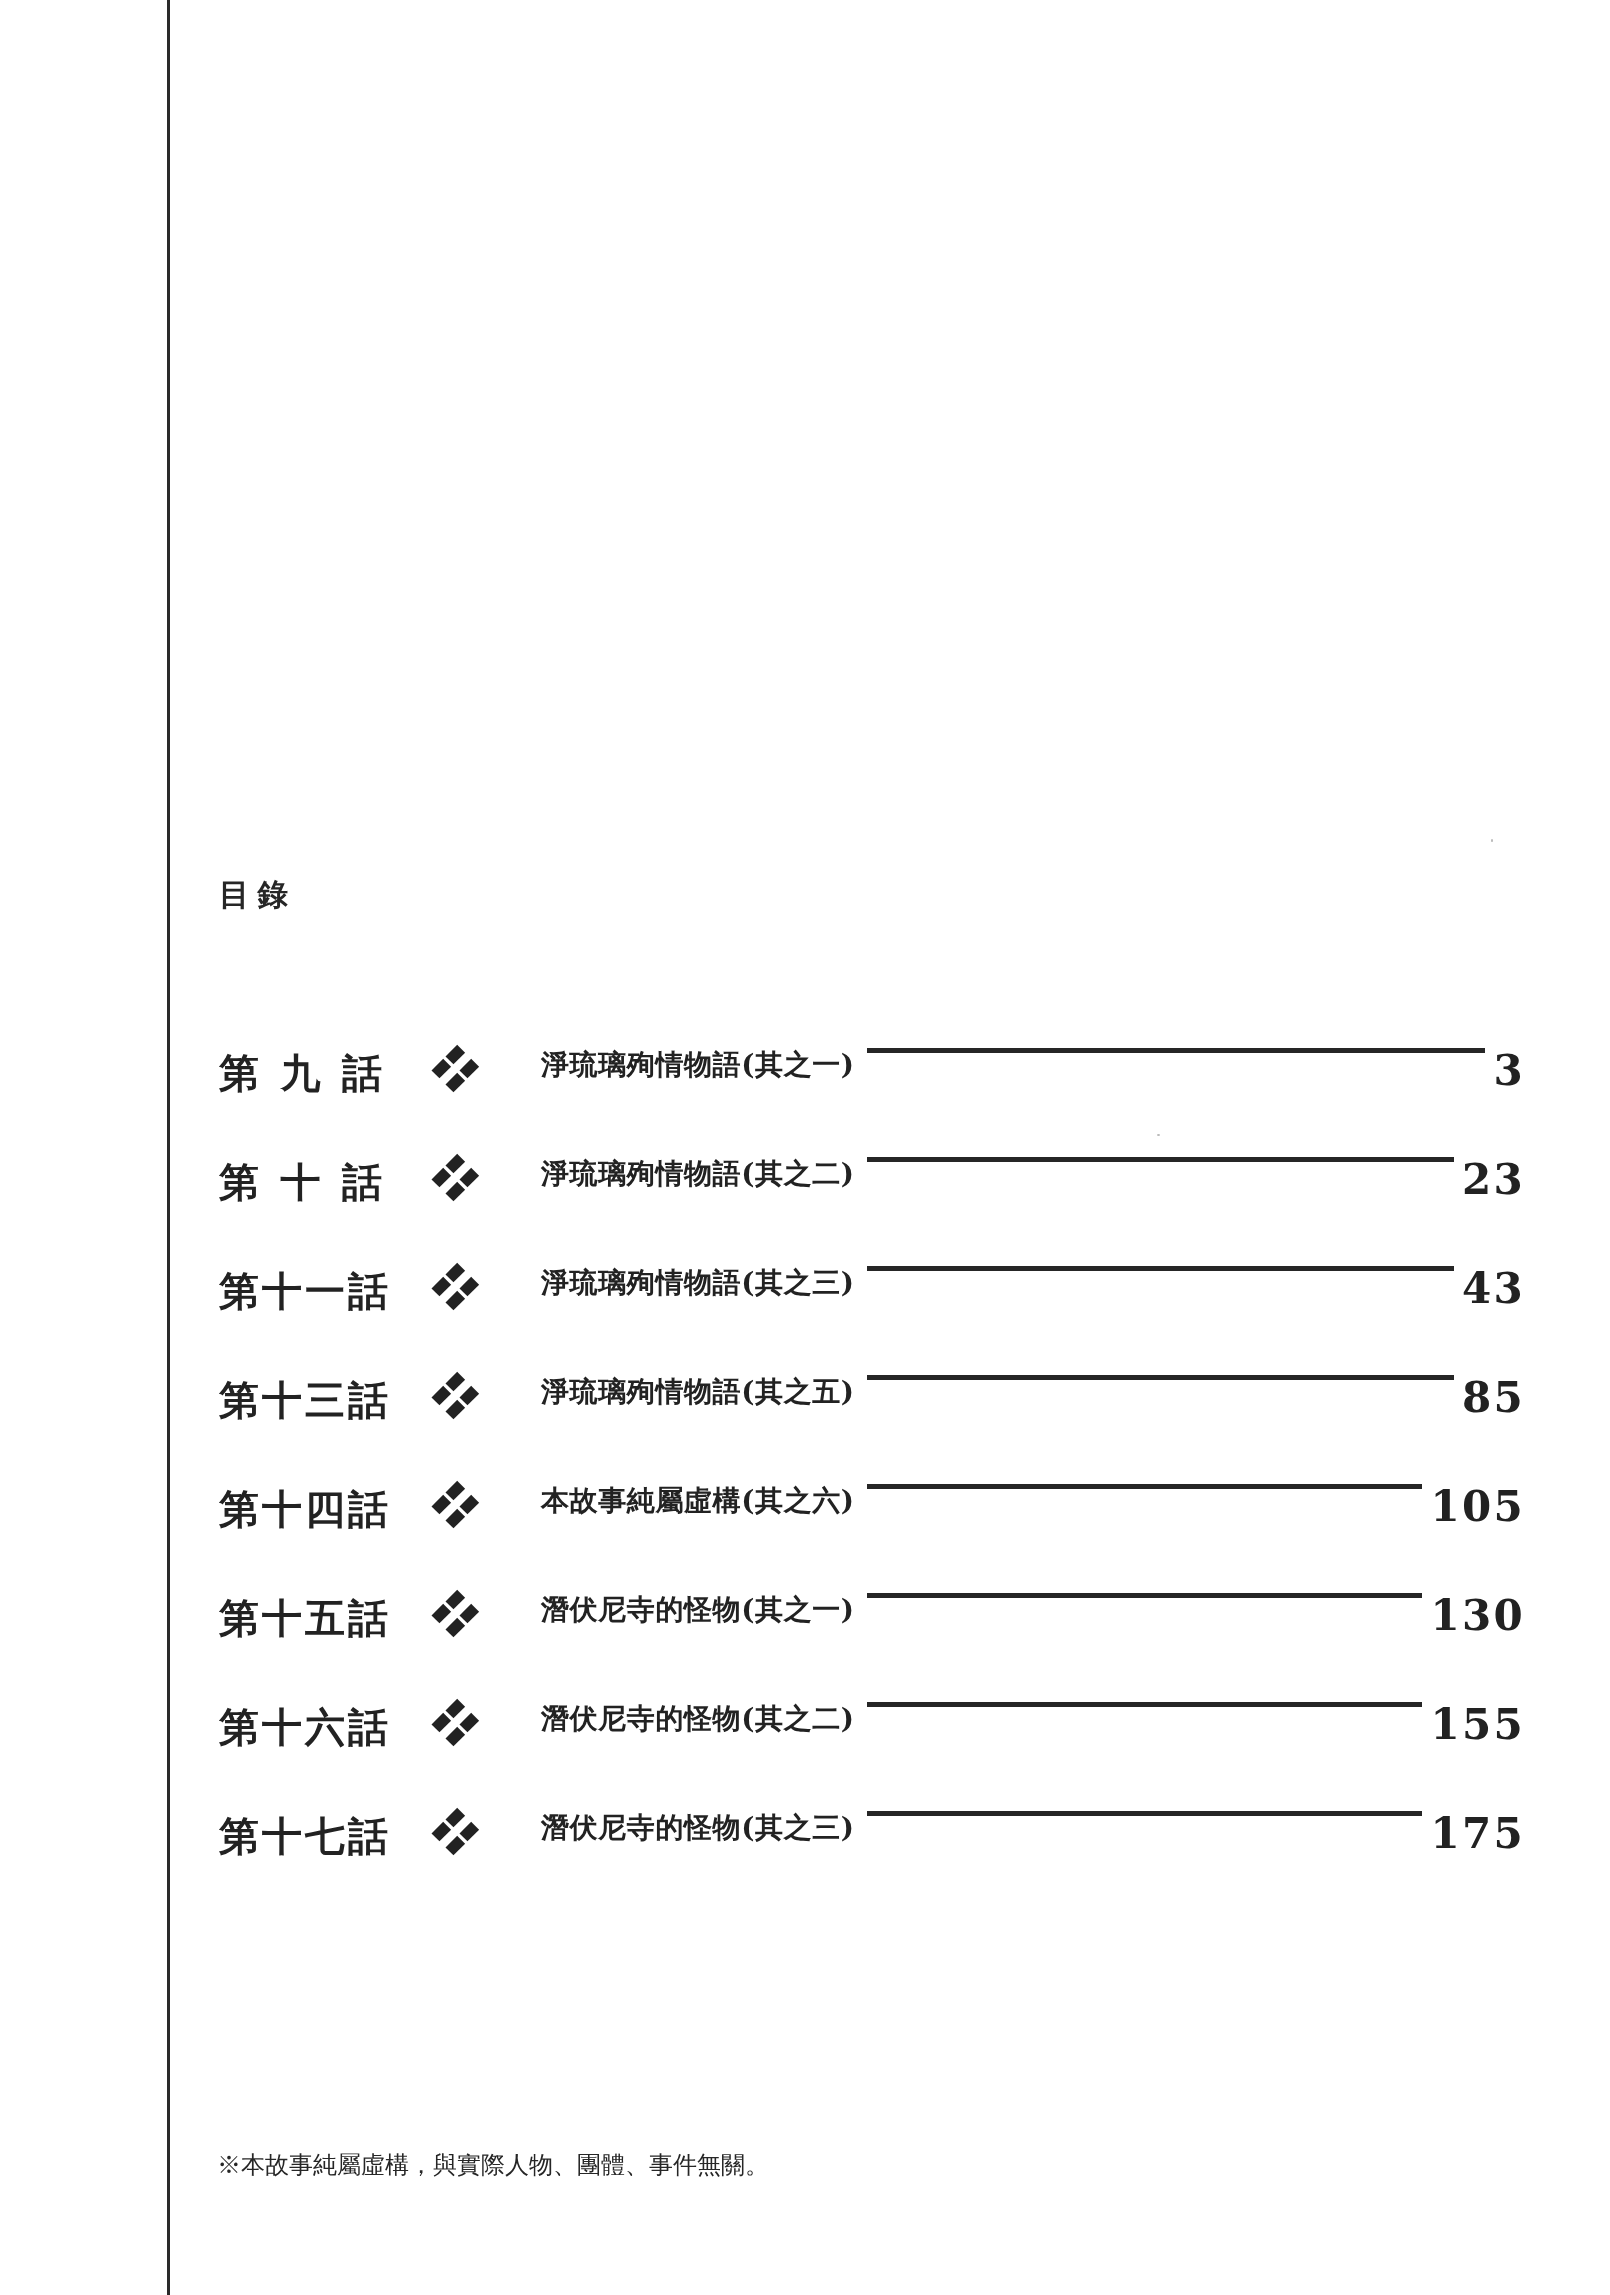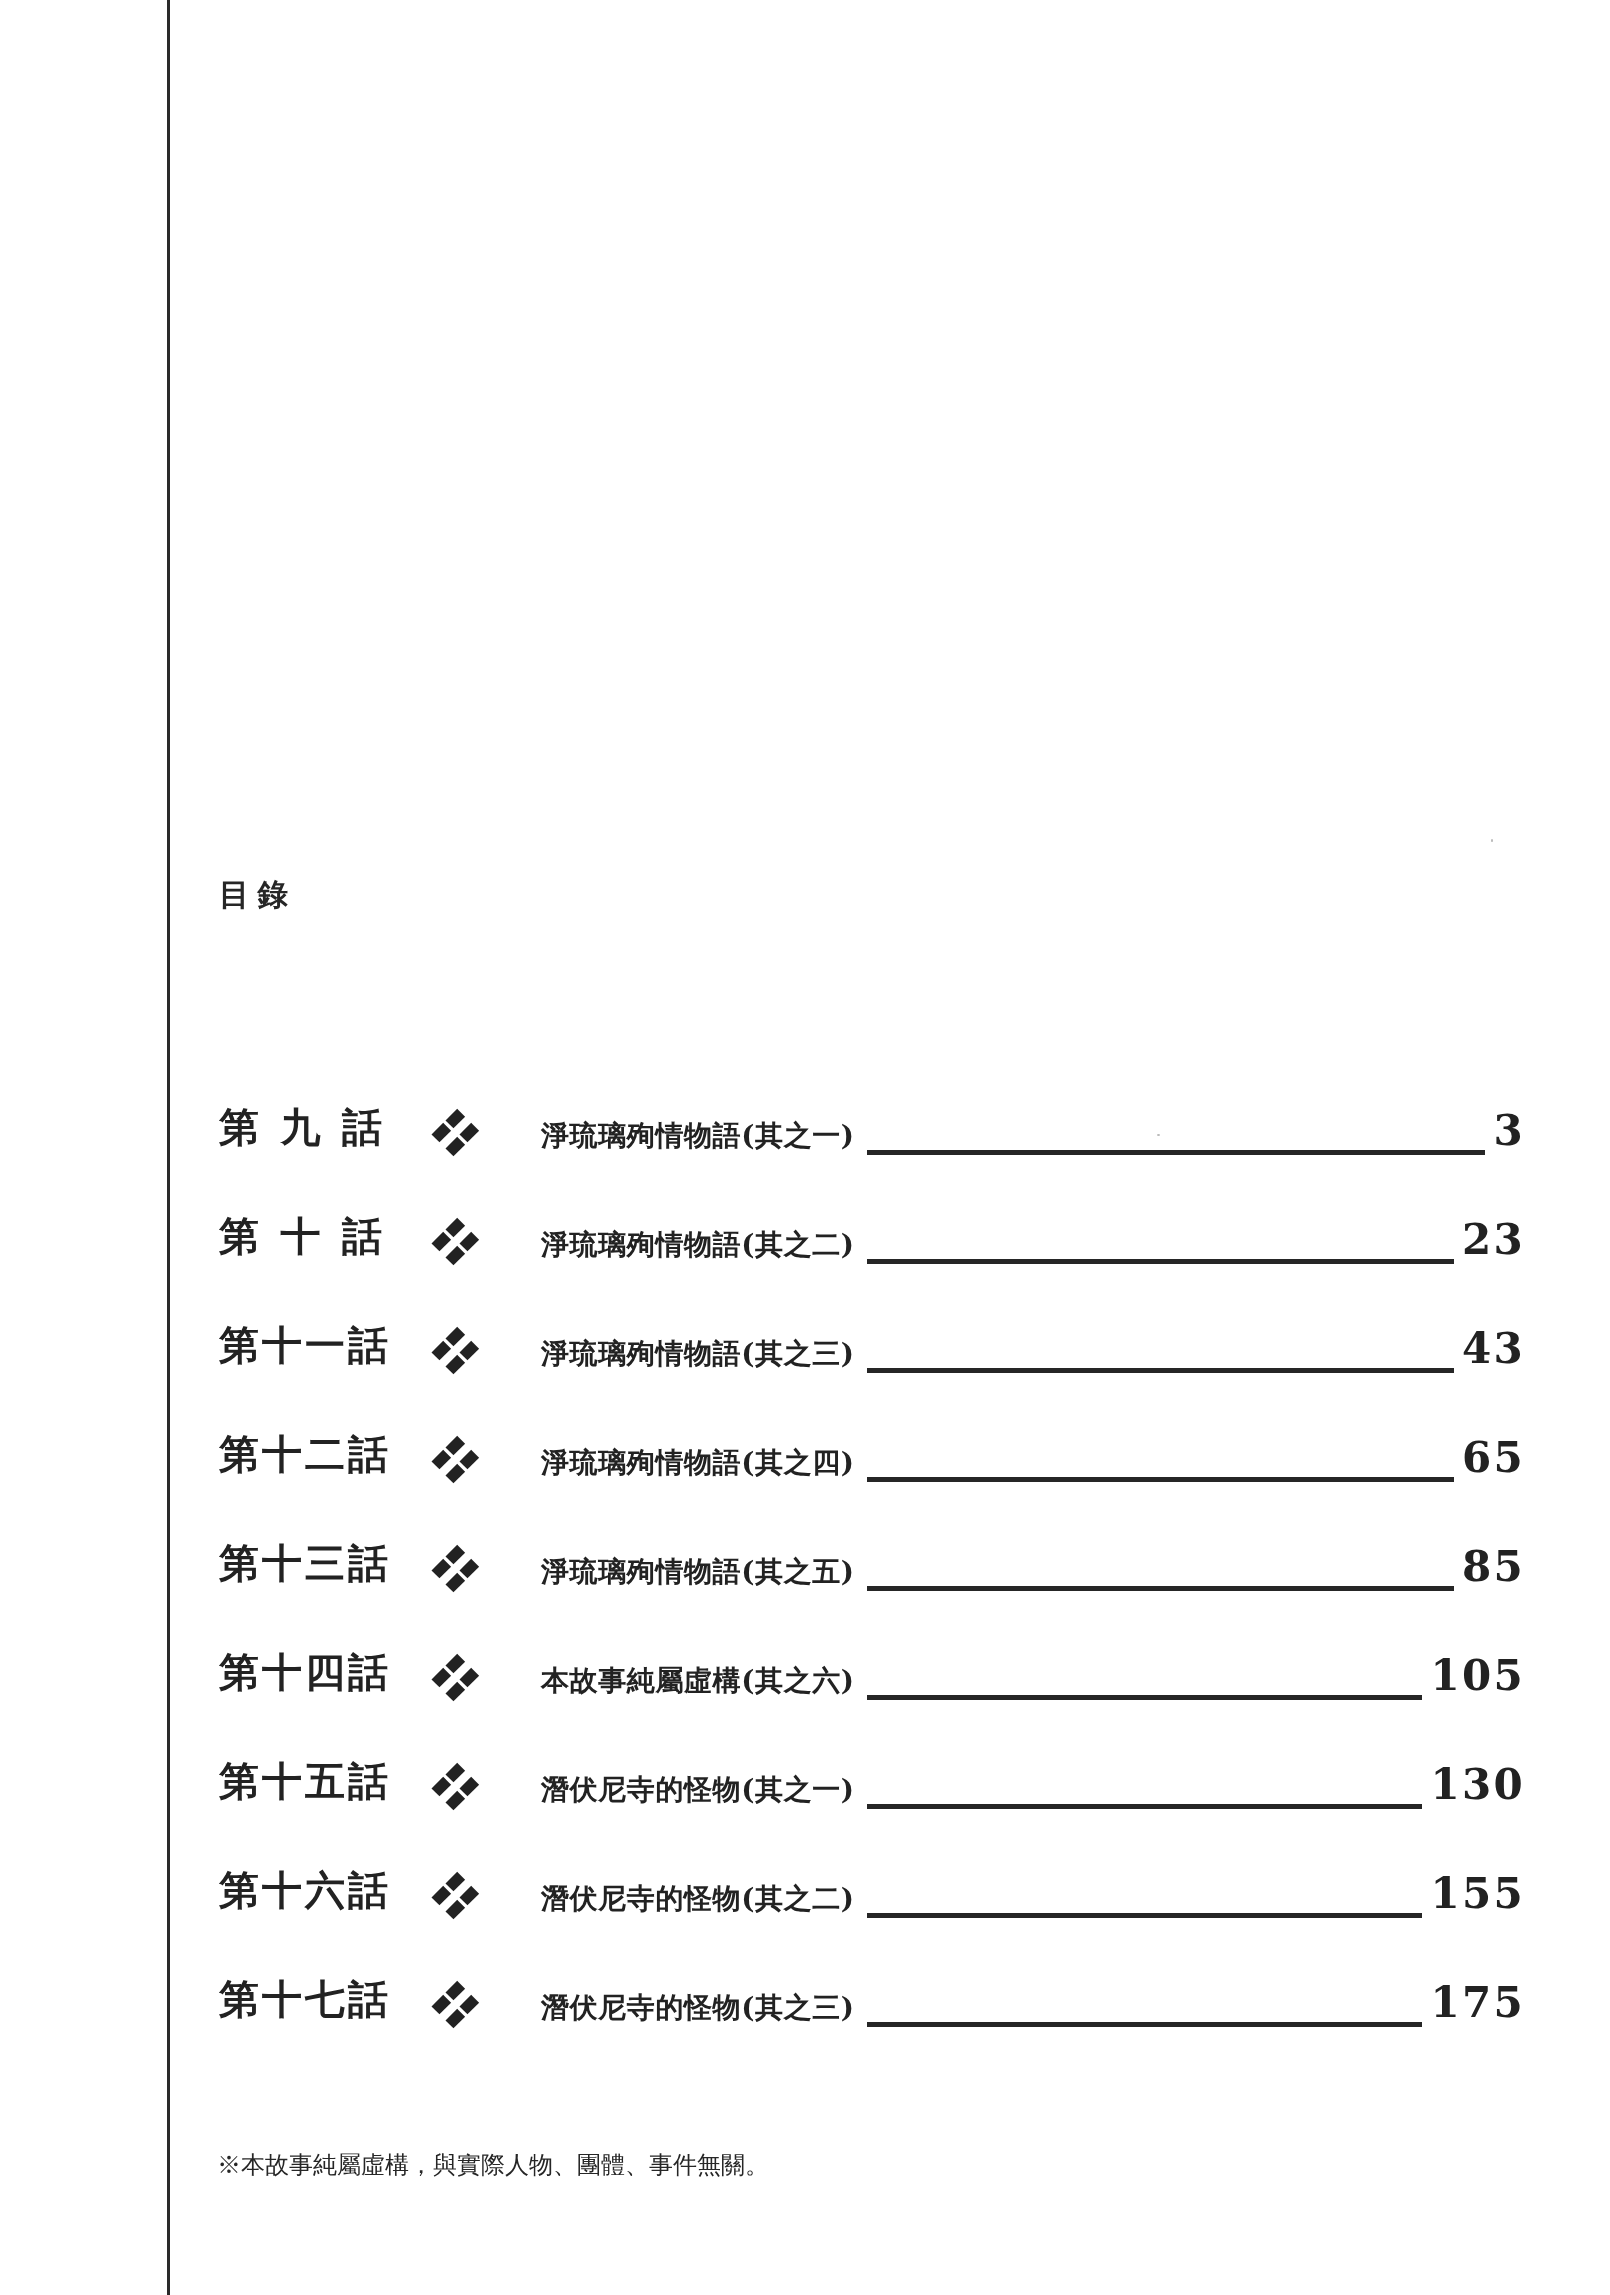--- a/index.html
+++ b/index.html
@@ -39,21 +39,21 @@
       top: 1046px;
       width: 1306px;
       margin: 0;
       padding: 0;
       list-style: none;
     }
     .toc-row {
       position: relative;
       height: 109px;
       display: flex;
-      align-items: flex-end;
+      align-items: flex-start;
       font-family: "DejaVu Serif", "Liberation Serif", serif;
       font-weight: bold;
       color: #222222;
       cursor: pointer;
     }
     .chapter-no {
       width: 170px;
       font-size: 40px;
       letter-spacing: 1.1px;
       white-space: nowrap;
@@ -158,32 +158,20 @@
         <span class="d-top"></span>
         <span class="d-left"></span>
         <span class="d-right"></span>
         <span class="d-bottom"></span>
       </span>
     <span class="chapter-title">淨琉璃殉情物語(其之三)</span>
     <span class="leader-line"></span>
     <span class="page-number">43</span>
   </li>
   <li class="toc-row">
-    <span class="chapter-no">第十二話</span>
-    <span class="diamond-icon">
-        <span class="d-top"></span>
-        <span class="d-left"></span>
-        <span class="d-right"></span>
-        <span class="d-bottom"></span>
-      </span>
-    <span class="chapter-title">淨琉璃殉情物語(其之四)</span>
-    <span class="leader-line"></span>
-    <span class="page-number">65</span>
-  </li>
-  <li class="toc-row">
     <span class="chapter-no">第十三話</span>
     <span class="diamond-icon">
         <span class="d-top"></span>
         <span class="d-left"></span>
         <span class="d-right"></span>
         <span class="d-bottom"></span>
       </span>
     <span class="chapter-title">淨琉璃殉情物語(其之五)</span>
     <span class="leader-line"></span>
     <span class="page-number">85</span>

